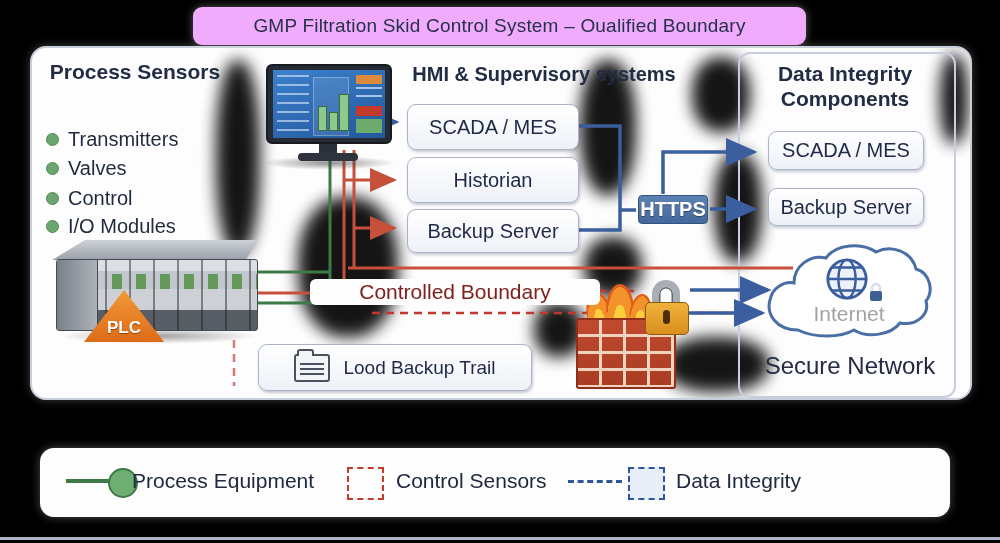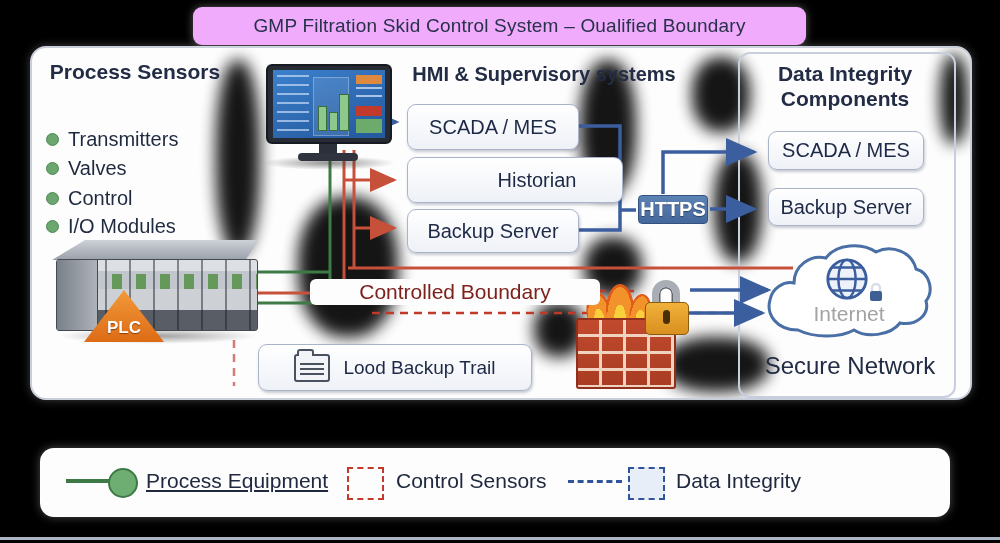--- a/index.html
+++ b/index.html
@@ -244,21 +244,21 @@
           <i class="blk-lines"></i>
           <i class="blk-red"></i>
           <i class="blk-green"></i>
         </span>
       </div>
     </div>
   </div>
 
   <div class="heading" style="left:398px;top:63px;width:292px;font-size:20px;">HMI &amp; Supervisory systems</div>
   <div class="node" style="left:407px;top:104px;width:170px;height:44px;">SCADA / MES</div>
-  <div class="node" style="left:407px;top:157px;width:170px;height:44px;padding-left:44px;">Historian</div>
+  <div class="node" style="left:407px;top:157px;width:170px;height:44px;">Historian</div>
   <div class="node" style="left:407px;top:209px;width:170px;height:42px;">Backup Server</div>
 
   <div class="https">HTTPS</div>
 
   <div class="heading" style="left:757px;top:62px;width:176px;font-size:21px;">
     <div>Data Integrity</div>
     <div>Components</div>
   </div>
   <div class="node" style="left:768px;top:131px;width:154px;height:37px;">SCADA / MES</div>
   <div class="node" style="left:768px;top:188px;width:154px;height:36px;">Backup Server</div>
@@ -294,21 +294,21 @@
       <path d="M4,9 V6 a4,4 0 0 1 8,0 V9" fill="none" stroke="#d9dee8" stroke-width="2.5"></path>
       <rect x="2" y="9" width="12" height="10" rx="2" fill="#3d5f93"></rect>
     </svg>
     <div class="inet">Internet</div>
   </div>
   <div class="secure">Secure Network</div>
 
   <div class="legend"></div>
   <span class="leg-line"></span>
   <span class="leg-circle"></span>
-  <span class="leg-label" style="left:146px;text-decoration:underline;">Process Equipment</span>
+  <span class="leg-label" style="left:132px;">Process Equipment</span>
   <span class="leg-rect-red"></span>
   <span class="leg-label" style="left:396px;">Control Sensors</span>
   <span class="leg-dash-blue"></span>
   <span class="leg-rect-blue"></span>
   <span class="leg-label" style="left:676px;">Data Integrity</span>
 
   <div class="bottom-edge"></div>
 </div>
 
 </body></html>

